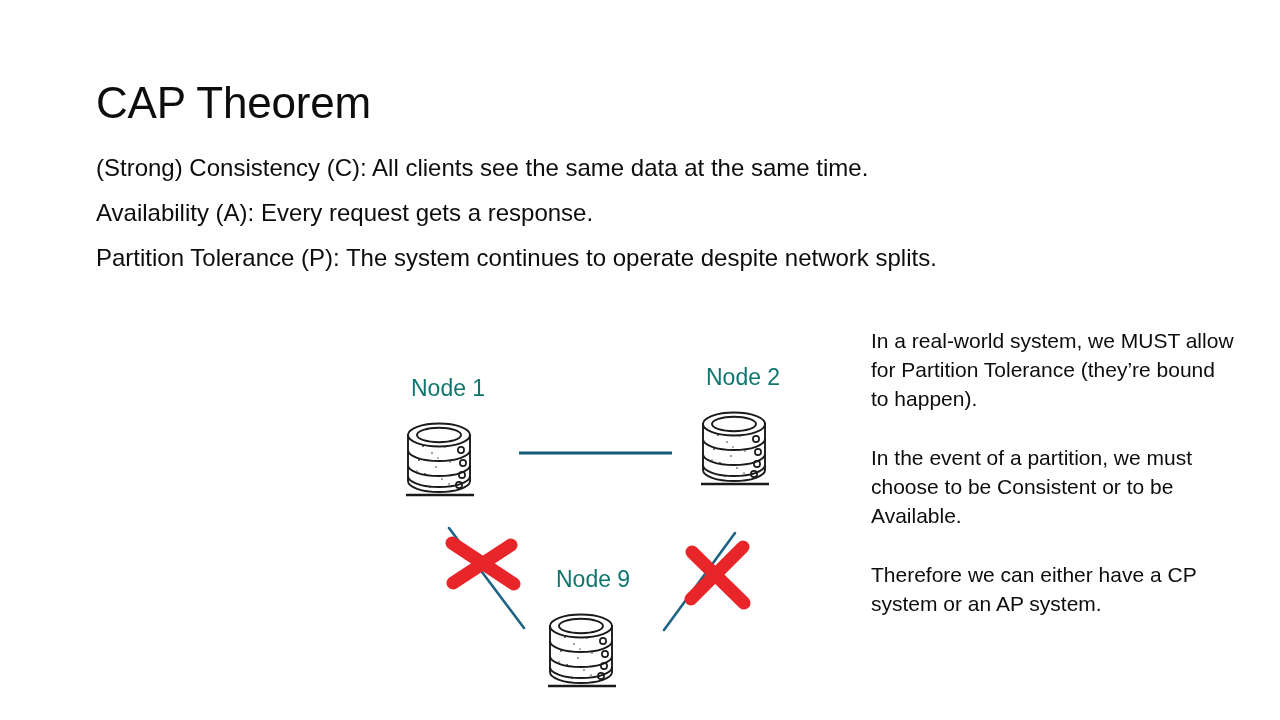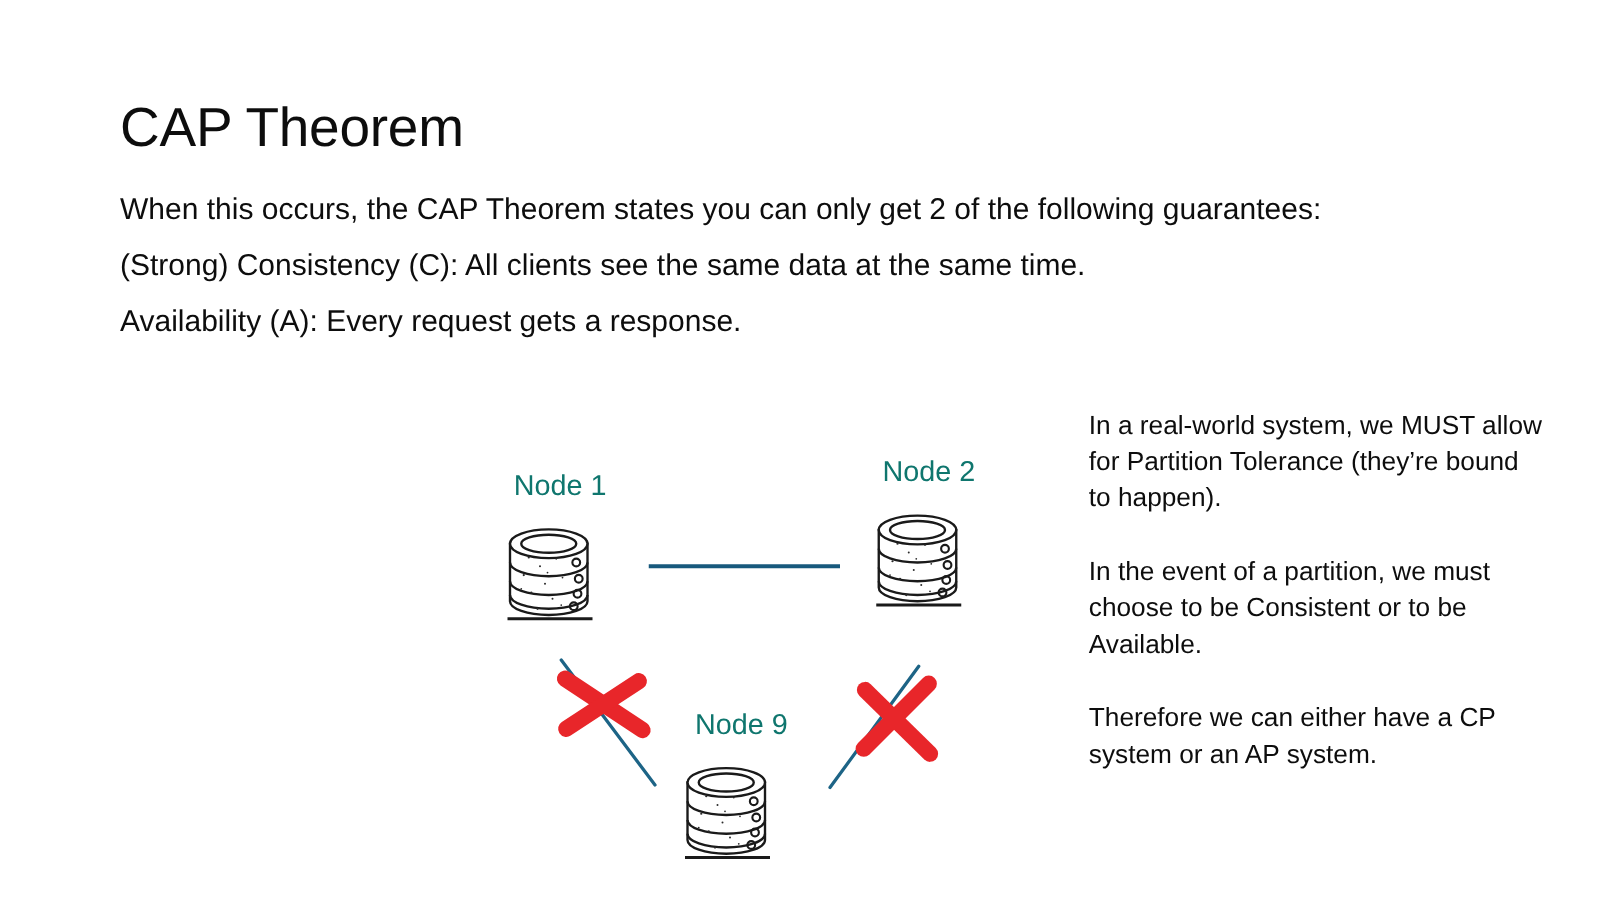--- a/index.html
+++ b/index.html
@@ -103,23 +103,23 @@
   .note-para.p2 { margin-bottom: 40px; }
 </style>
 </head>
 <body>
 
 <div class="slide">
 
   <div class="slide-title">CAP Theorem</div>
 
   <div class="body-block">
-    <div class="body-line">When this occurs, the CAP Theorem states you can only get 2 of the following guarantees:</div>
     <div class="body-line">(Strong) Consistency (C): All clients see the same data at the same time.</div>
     <div class="body-line">Availability (A): Every request gets a response.</div>
+    <div class="body-line">Partition Tolerance (P): The system continues to operate despite network splits.</div>
   </div>
 
   <div class="diagram">
 
     <svg class="diagram-svg" width="470" height="380" viewBox="0 0 470 380">
 
       <line x1="139" y1="113" x2="292" y2="113" stroke="#17597d" stroke-width="3.2" stroke-linecap="butt"></line>
 
       <line x1="69" y1="188" x2="144" y2="288" stroke="#1d6486" stroke-width="2.6" stroke-linecap="round"></line>
 

